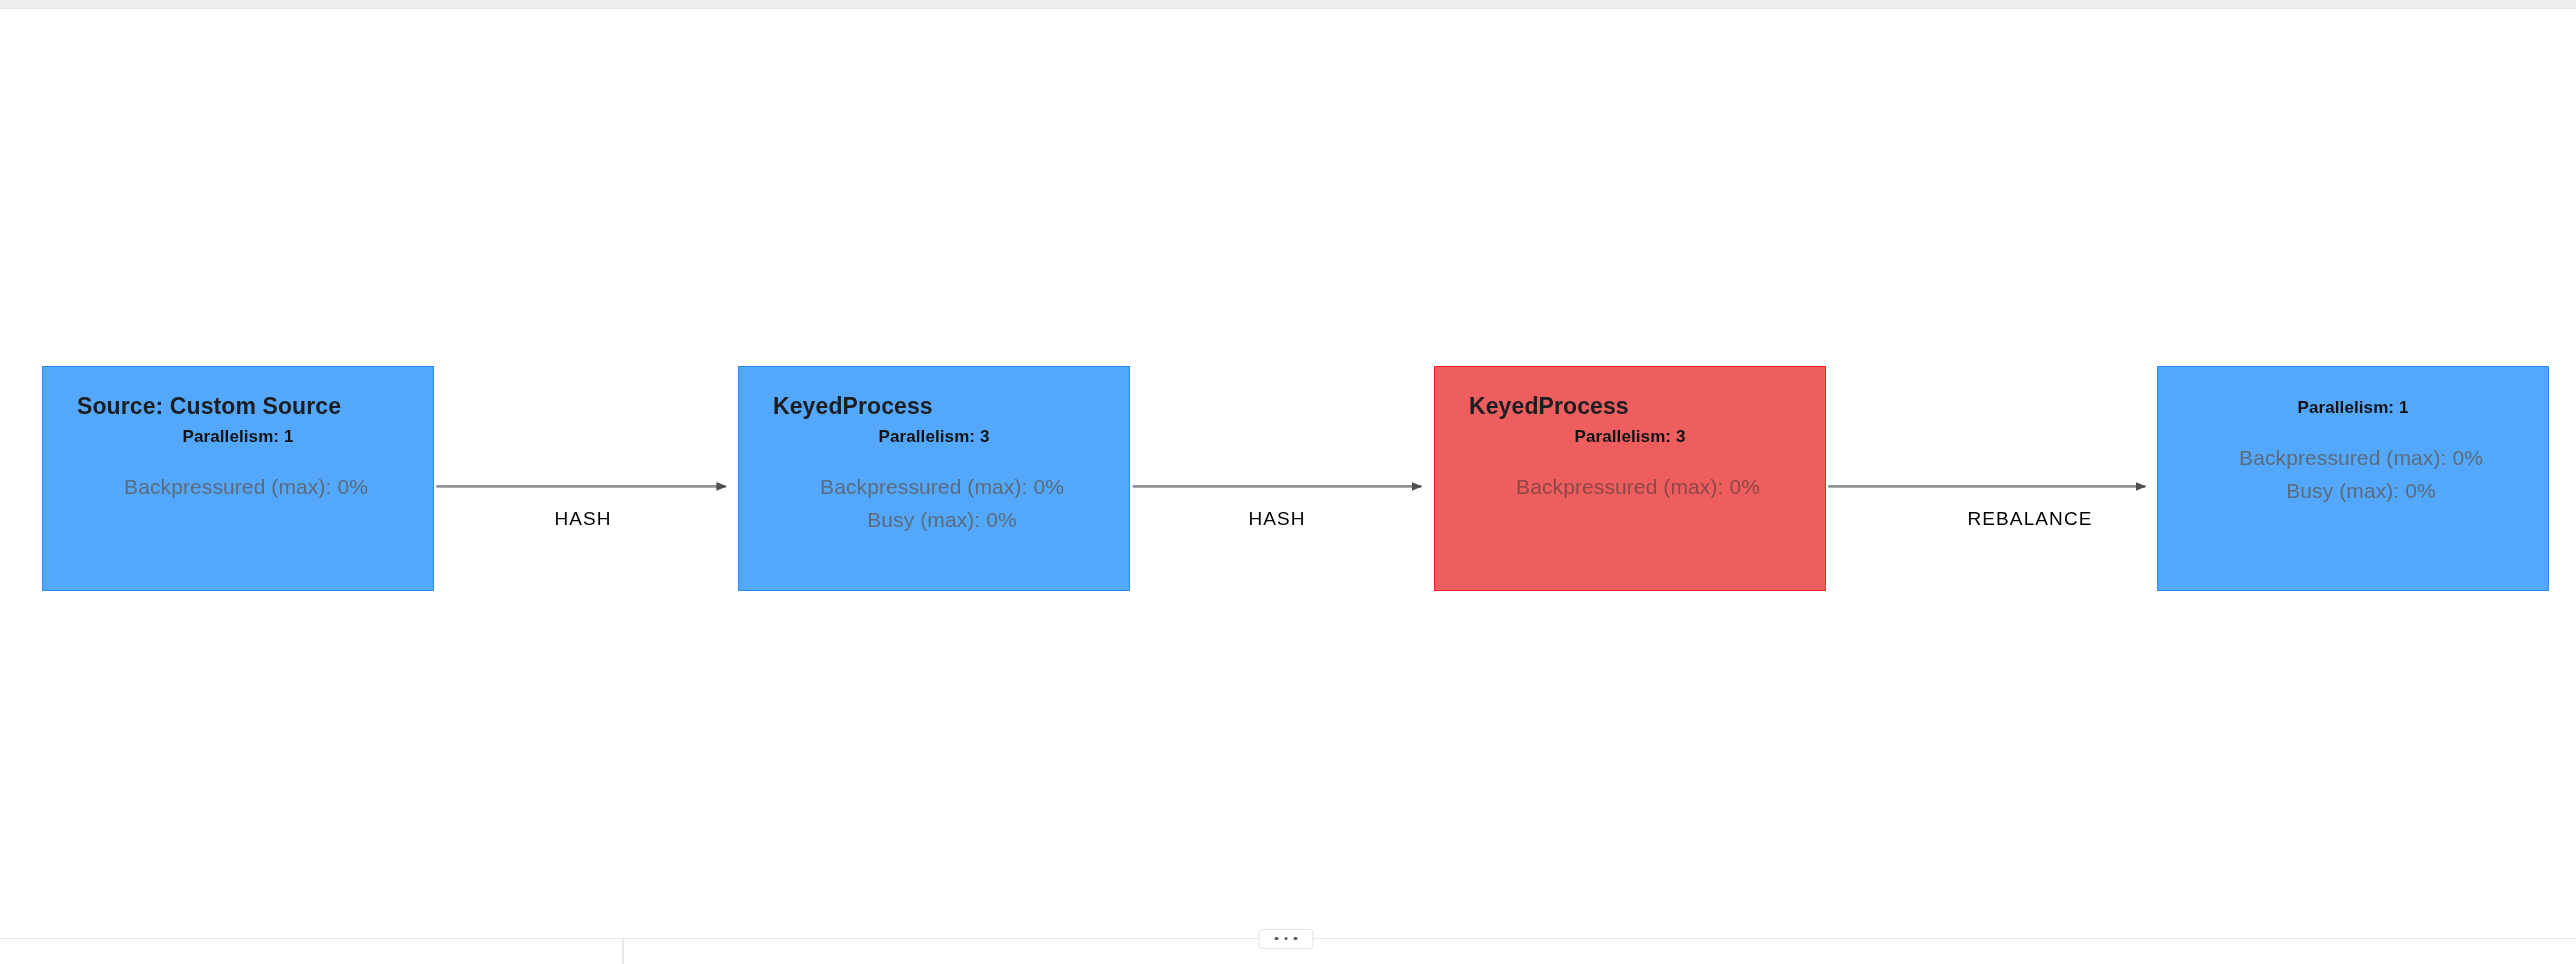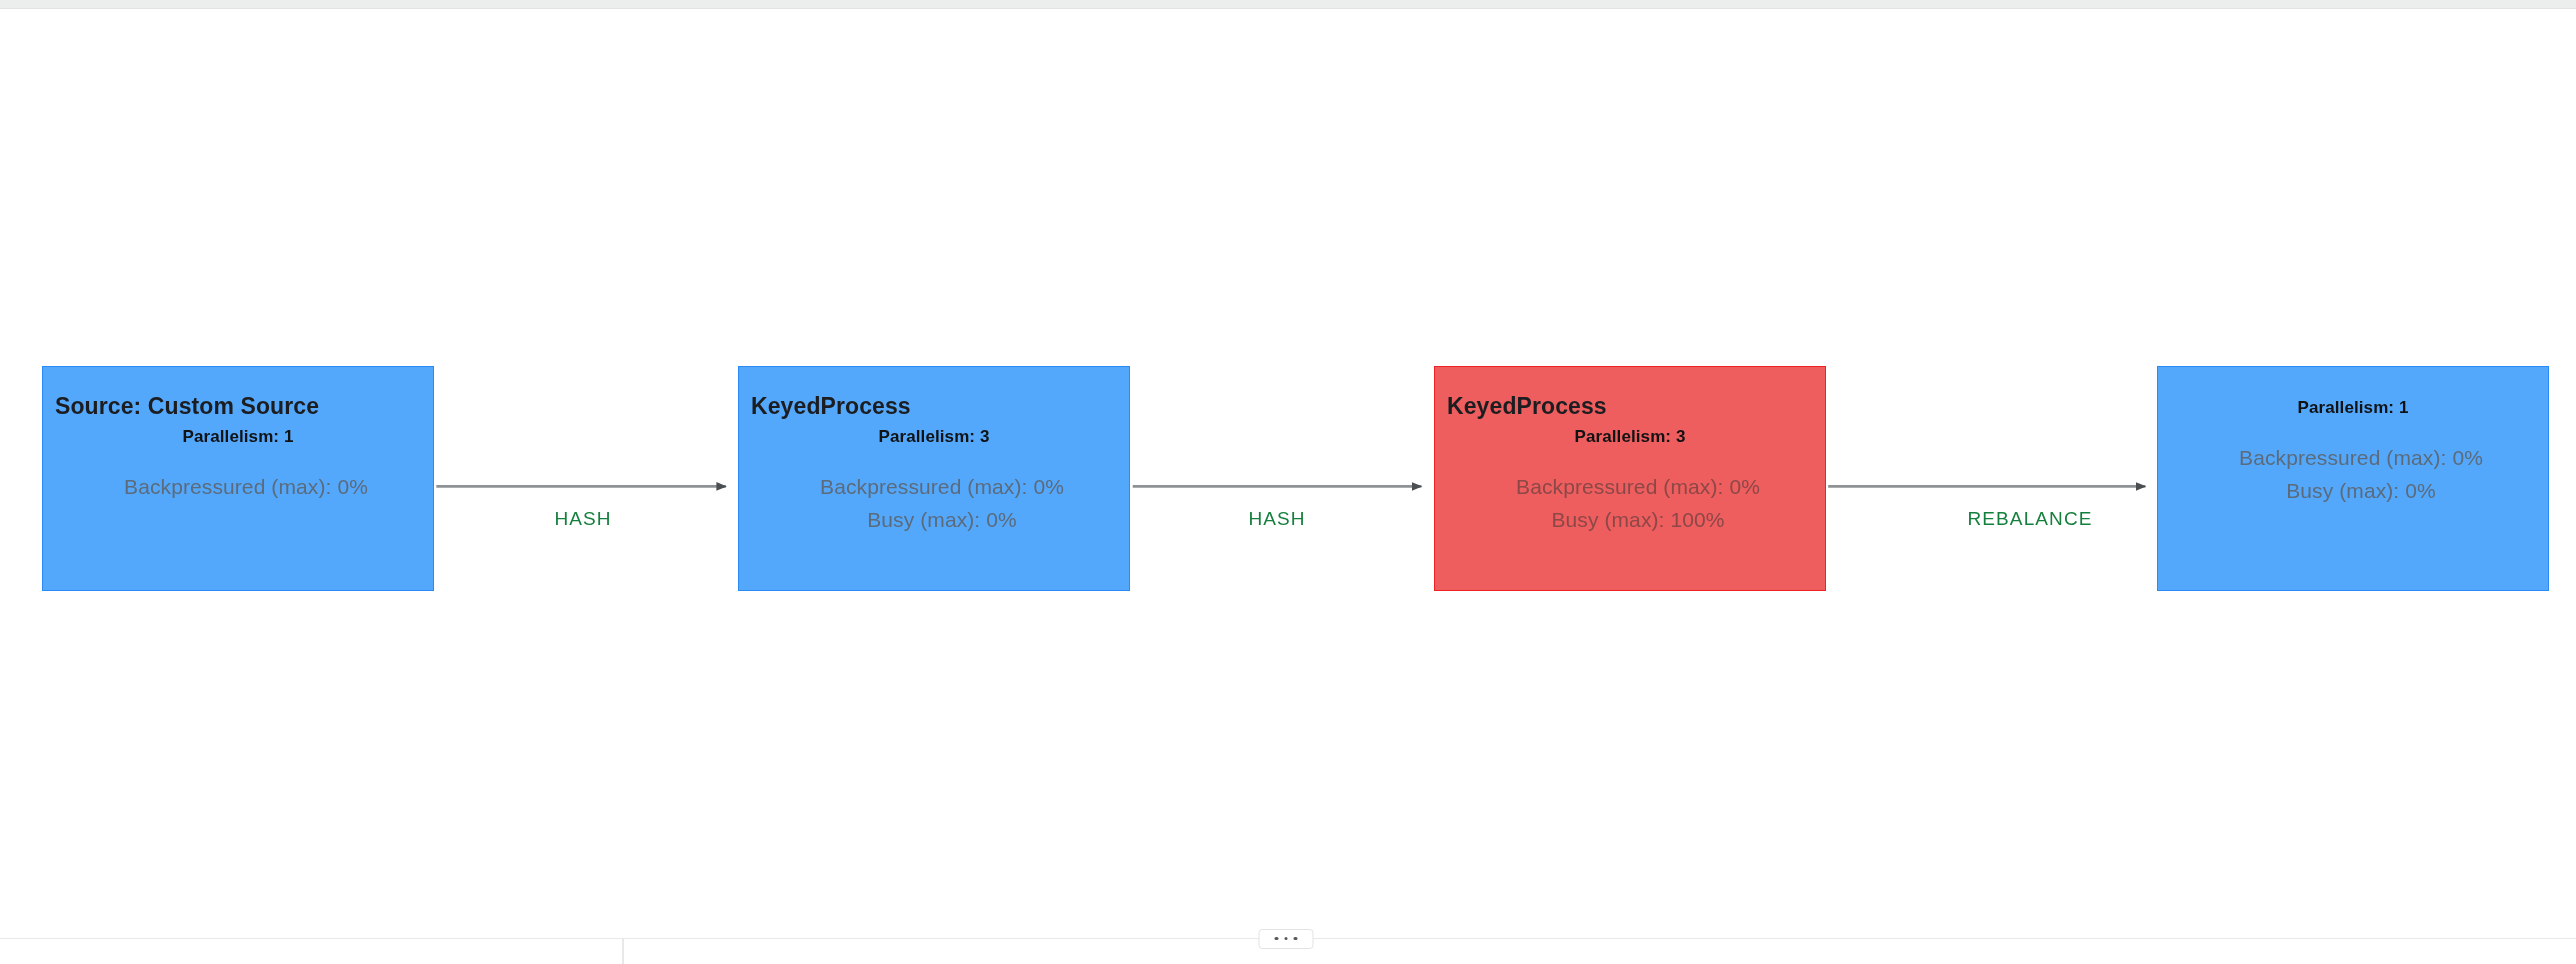--- a/index.html
+++ b/index.html
@@ -65,21 +65,21 @@
   .node.red {
     background: #ef5e5e;
     border: 1.9px solid #ee2222;
   }
 
   .node-title {
     font-size: 23px;
     font-weight: 700;
     color: #1b1d20;
     text-align: left;
-    padding-left: 12px;
+    padding-left: 34px;
     line-height: 29px;
     letter-spacing: 0.1px;
     white-space: nowrap;
   }
   .node-parallelism {
     font-size: 17px;
     font-weight: 700;
     color: #101214;
     text-align: center;
     line-height: 32px;
@@ -98,21 +98,21 @@
     white-space: nowrap;
     margin-left: 16px;
   }
   .node.blue .node-stat { color: #5b6b7c; }
   .node.red  .node-stat { color: #8c4747; }
 
   
   .edge-label {
     position: absolute;
     font-size: 19px;
-    color: #15803d;
+    color: #000000;
     letter-spacing: 1.1px;
     white-space: nowrap;
     transform: translateX(-50%);
     text-align: center;
   }
 
   
   .bottom-panel {
     position: absolute;
     left: 0;
@@ -203,21 +203,20 @@
         <div class="node-stat">Backpressured (max): 0%</div>
         <div class="node-stat">Busy (max): 0%</div>
       </div>
     </div>
 
     <div class="node red" style="left:1434px;">
       <div class="node-title">KeyedProcess</div>
       <div class="node-parallelism">Parallelism: 3</div>
       <div class="node-stats">
         <div class="node-stat">Backpressured (max): 0%</div>
-        <div class="node-stat">Busy (max): 100%</div>
       </div>
     </div>
 
     <div class="node blue" style="left:2157px;">
       <div class="node-parallelism">Parallelism: 1</div>
       <div class="node-stats">
         <div class="node-stat">Backpressured (max): 0%</div>
         <div class="node-stat">Busy (max): 0%</div>
       </div>
     </div>

